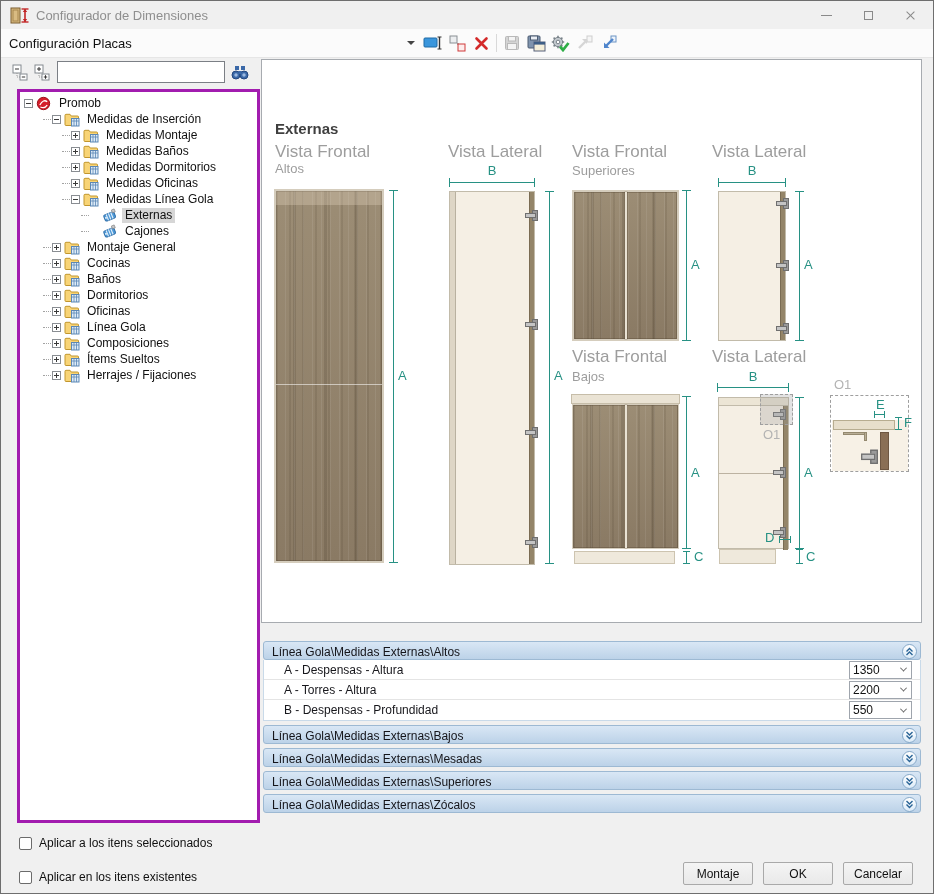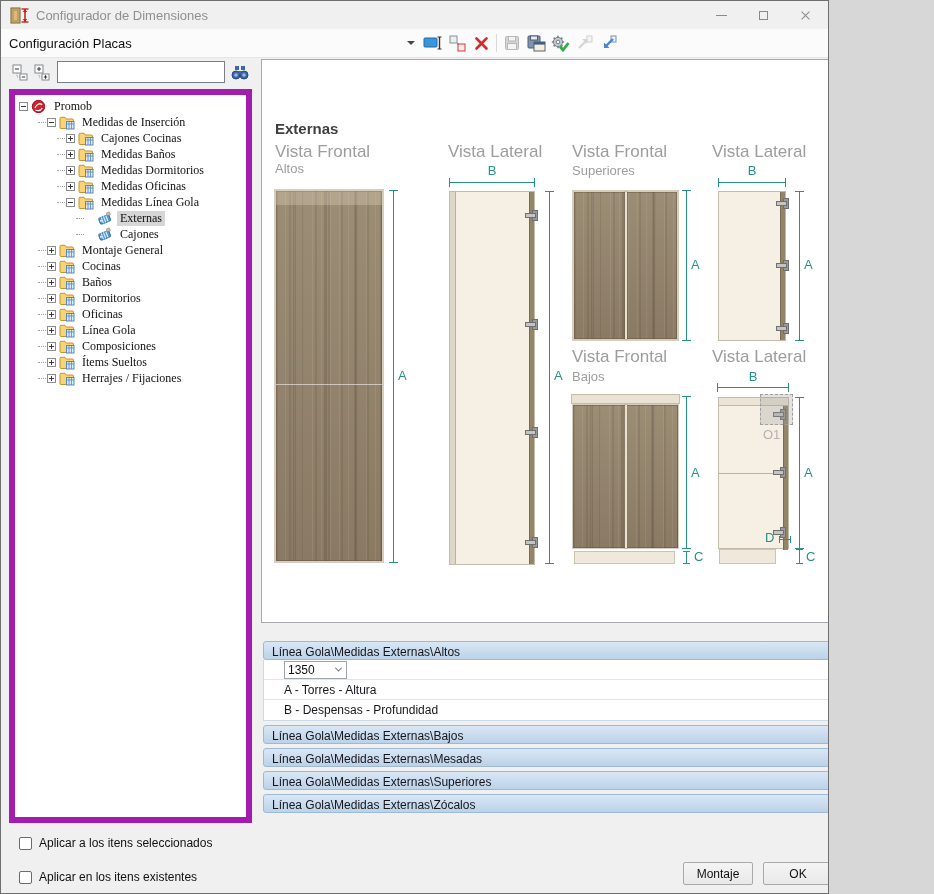--- a/index.html
+++ b/index.html
@@ -10,21 +10,21 @@
     --wood-dark:#8a7a64;
     --cream:#f5efe4;
     --cream-edge:#d9d1c0;
     --door-edge:#948569;
     --hdr-grad1:#d9e7f5;
     --hdr-grad2:#bcd2e8;
     --hdr-border:#9db9d3;
   }
   *{box-sizing:border-box;margin:0;padding:0;}
   body{font-family:"Liberation Sans",sans-serif;background:#d7d7d7;}
-  #win{position:relative;width:829px;height:894px;background:var(--bg);border:1px solid #6e6e6e;overflow:hidden;}
+  #win{position:relative;width:934px;height:894px;background:var(--bg);border:1px solid #6e6e6e;overflow:hidden;}
 
   
   #titlebar{position:absolute;left:0;top:0;width:100%;height:28px;background:var(--bg);display:flex;align-items:center;}
   #titlebar .appicon{width:20px;height:17px;margin-left:9px;}
   #titlebar .title{margin-left:6px;font-size:13px;color:#8f8f8f;}
   .wincontrols{position:absolute;right:2px;top:0;height:28px;display:flex;}
   .winbtn{width:42px;height:28px;display:flex;align-items:center;justify-content:center;background:transparent;border:none;cursor:default;}
   .glyph-min{width:11px;height:1px;background:#8a8a8a;}
   .glyph-max{width:9px;height:9px;border:1px solid #8a8a8a;}
   .glyph-close{position:relative;width:11px;height:11px;}
@@ -39,21 +39,21 @@
   .caret-down{width:0;height:0;border-left:4px solid transparent;border-right:4px solid transparent;border-top:4px solid #444;margin-right:6px;}
   .tbtn{width:24px;height:24px;border:none;background:transparent;display:flex;align-items:center;justify-content:center;padding:0;}
   .tbtn.disabled{opacity:.45;filter:grayscale(1);}
   .tsep{width:1px;height:18px;background:#d9d9d9;margin:0 3px;}
 
   
   #searchbar{position:absolute;left:8px;top:58px;width:243px;height:26px;display:flex;align-items:center;}
   .treebtn{width:22px;height:22px;border:none;background:transparent;display:flex;align-items:center;justify-content:center;padding:0;}
   #search-input{width:168px;height:22px;margin-left:4px;border:1px solid #7b7f85;font-size:12px;padding:0 4px;font-family:"Liberation Sans",sans-serif;}
   #find-btn{margin-left:4px;}
-  #treepanel{position:absolute;left:8px;top:88px;width:243px;height:734px;background:#fff;border:6px solid #a21caf;overflow:hidden;padding-top:3px;font-family:Liberation Serif, serif;}
+  #treepanel{position:absolute;left:16px;top:88px;width:243px;height:734px;background:#fff;border:3px solid #a21caf;overflow:hidden;padding-top:3px;}
   .tree-row{display:flex;align-items:center;height:16px;white-space:nowrap;}
   .tree-stub{width:8px;height:0;border-top:1px dotted #a3a3a3;margin-right:1px;flex:none;}
   .tgl{width:9px;height:9px;border:1px solid #898d92;background:#fff;position:relative;flex:none;margin-right:3px;}
   .tgl::before{content:'';position:absolute;left:1px;top:3px;width:5px;height:1px;background:#3a3a3a;}
   .tgl.plus::after{content:'';position:absolute;left:3px;top:1px;width:1px;height:5px;background:#3a3a3a;}
   .tgl-space{width:12px;flex:none;}
   .ticon{width:16px;height:15px;flex:none;margin-right:4px;}
   .tlabel{font-size:12px;color:#101010;padding:0 3px;line-height:15px;}
   .tree-row.selected .tlabel{background:#d6d6d6;}
 
@@ -268,21 +268,21 @@
       </div>
       <div class="tree-row">
         <span style="width: 42px; flex: 0 0 auto;"></span>
         <span class="tree-stub"></span>
         <span class="tgl plus"></span>
         <span class="ticon"><svg width="16" height="15" viewBox="0 0 16 15">
             <path d="M1 4 L1 12.5 Q1 13.5 2 13.5 L13.5 13.5 Q14.5 13.5 14.5 12.5 L14.5 5 Q14.5 4 13.5 4 L7.2 4 L6 2.3 L2 2.3 Q1 2.3 1 3.3 Z" fill="#f8d476" stroke="#c1962e"></path>
             <rect x="7.5" y="6.5" width="7.5" height="7.5" fill="#ddebf7" stroke="#5b87b5"></rect>
             <path d="M7.5 9 H15 M10 6.5 V14 M12.5 6.5 V14" stroke="#5b87b5" stroke-width=".8"></path>
           </svg></span>
-        <span class="tlabel">Cajones Cocinas</span>
+        <span class="tlabel">Medidas Montaje</span>
       </div>
       <div class="tree-row">
         <span style="width: 42px; flex: 0 0 auto;"></span>
         <span class="tree-stub"></span>
         <span class="tgl plus"></span>
         <span class="ticon"><svg width="16" height="15" viewBox="0 0 16 15">
             <path d="M1 4 L1 12.5 Q1 13.5 2 13.5 L13.5 13.5 Q14.5 13.5 14.5 12.5 L14.5 5 Q14.5 4 13.5 4 L7.2 4 L6 2.3 L2 2.3 Q1 2.3 1 3.3 Z" fill="#f8d476" stroke="#c1962e"></path>
             <rect x="7.5" y="6.5" width="7.5" height="7.5" fill="#ddebf7" stroke="#5b87b5"></rect>
             <path d="M7.5 9 H15 M10 6.5 V14 M12.5 6.5 V14" stroke="#5b87b5" stroke-width=".8"></path>
           </svg></span>
@@ -549,20 +549,21 @@
         <div class="sec-header">
           <span class="sec-title">Línea Gola\Medidas Externas\Altos</span>
           <button class="sec-chev">
             <svg width="13" height="13" viewBox="0 0 13 13">
               <path d="M3.5 6.5 L6.5 3.5 L9.5 6.5 M3.5 10 L6.5 7 L9.5 10" stroke="#2a6496" fill="none" stroke-width="1.4"></path>
             </svg>
           </button>
         </div>
         <div class="sec-rows">
           <div class="sec-row">
+            <span class="sec-row-label">A - Despensas - Altura</span>
             <div class="combo">
               <span class="combo-val">1350</span>
               <span class="combo-btn">
                 <i></i>
               </span>
             </div>
           </div>
           <div class="sec-row">
             <span class="sec-row-label">A - Torres - Altura</span>
             <div class="combo">

